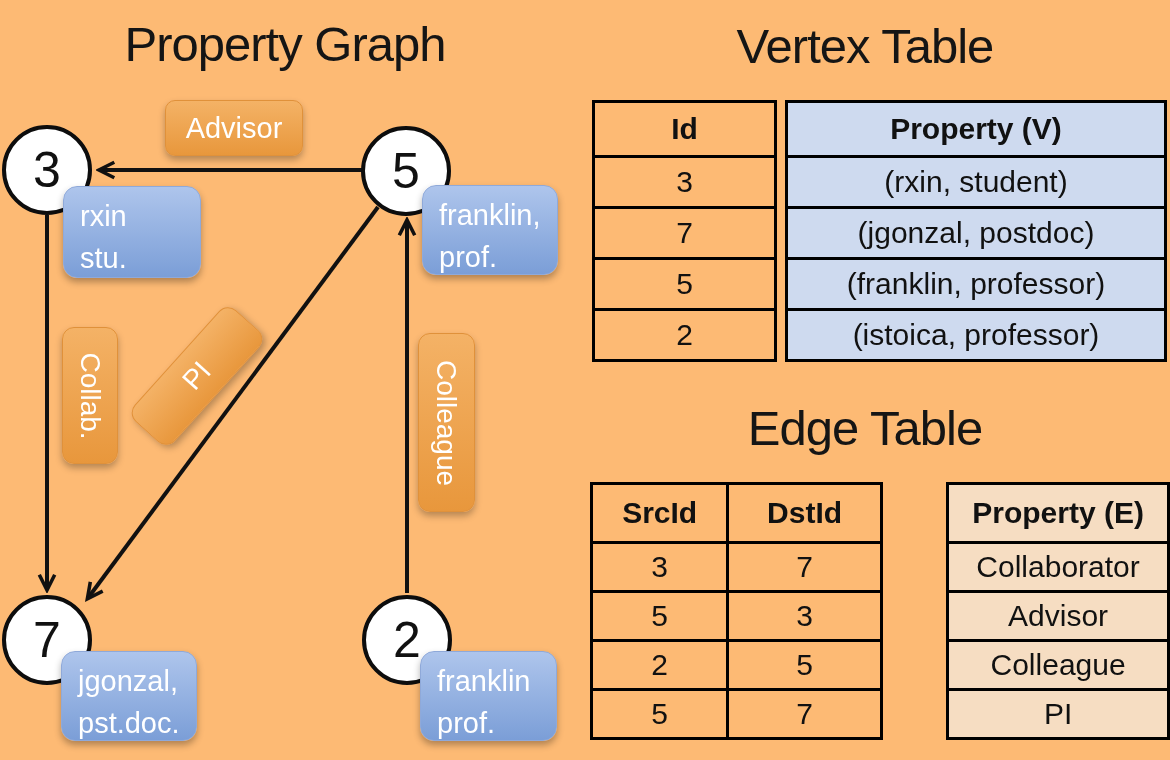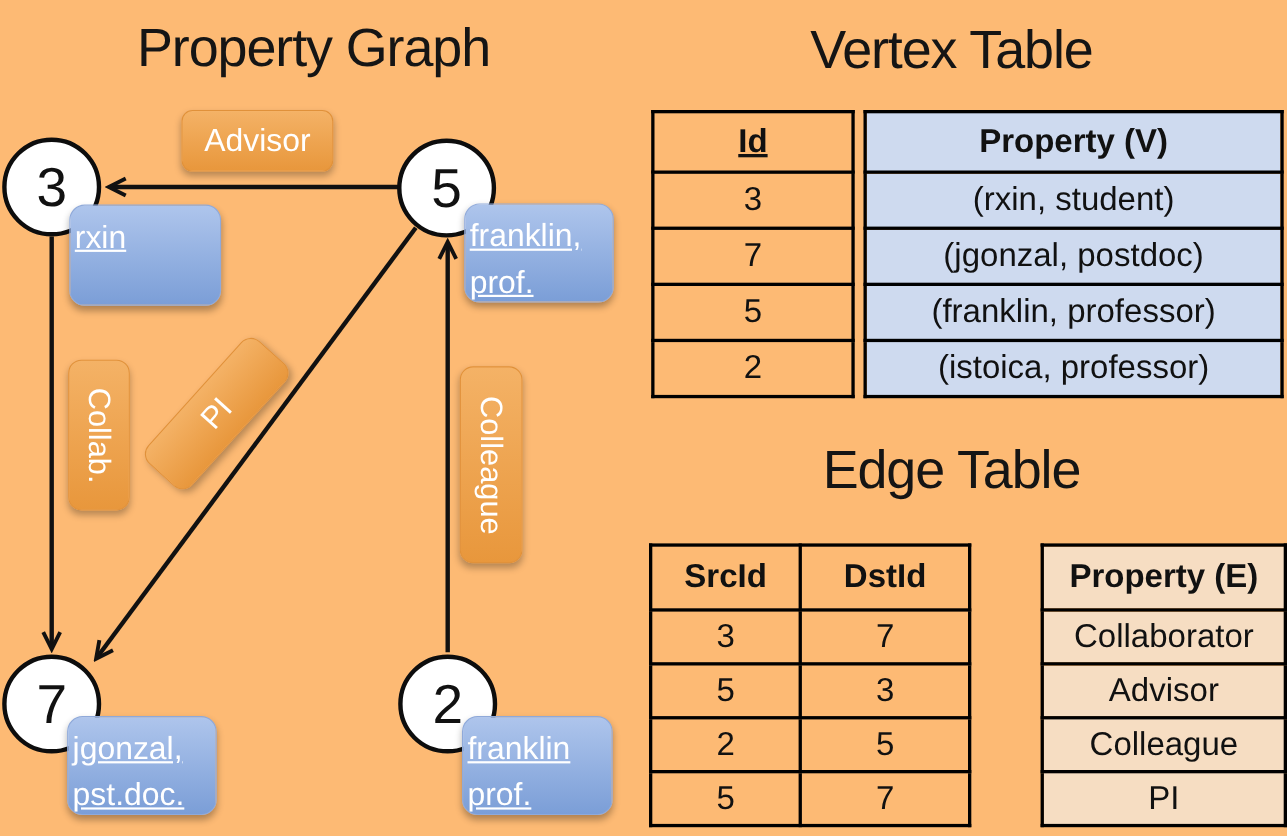--- a/index.html
+++ b/index.html
@@ -10,21 +10,21 @@
              color:#151515;text-align:center;white-space:nowrap;}
 
   
   .node{position:absolute;width:90px;height:90px;border:4.5px solid #0d0d0d;border-radius:50%;
         background:#fff;box-sizing:border-box;display:flex;align-items:center;justify-content:center;
         font-size:50px;font-weight:300;}
 
   
   .vbox{position:absolute;border-radius:14px;background:linear-gradient(180deg,#aec5ec 0%,#7b9ed7 100%);
         border:1.5px solid #8fa9d9;box-shadow:0 4px 7px rgba(0,0,0,.30);
-        color:#fff;font-size:29px;line-height:42px;padding:8px 10px 6px 4px;box-sizing:border-box;text-decoration:underline;}
+        color:#fff;font-size:29px;line-height:42px;padding:8px 10px 6px 16px;box-sizing:border-box;}
 
   
   .ebox{position:absolute;background:linear-gradient(180deg,#f4b266 0%,#e8973c 100%);
         border:1.5px solid #e0913a;box-shadow:0 4px 7px rgba(0,0,0,.28);
         color:#fff;display:flex;align-items:center;justify-content:center;box-sizing:border-box;}
   .ebox.h{border-radius:10px;font-size:29px;}
   .ebox.v{border-radius:12px;font-size:28px;}
   .ebox.v .vtxt{transform:rotate(90deg);white-space:nowrap;}
   .ebox.d{border-radius:12px;font-size:28px;transform:rotate(-48deg);}
 
@@ -69,20 +69,21 @@
   </div>
   <div class="node" style="left:2px;top:595px;">
     <span>7</span>
   </div>
   <div class="node" style="left:362px;top:595px;">
     <span>2</span>
   </div>
 
   <div class="vbox" style="left:63px;top:186px;width:138px;height:92px;">
     <div>rxin</div>
+    <div>stu.</div>
   </div>
   <div class="vbox" style="left:422px;top:185px;width:136px;height:90px;">
     <div>franklin,</div>
     <div>prof.</div>
   </div>
   <div class="vbox" style="left:61px;top:651px;width:136px;height:90px;">
     <div>jgonzal,</div>
     <div>pst.doc.</div>
   </div>
   <div class="vbox" style="left:420px;top:651px;width:137px;height:90px;">
@@ -100,21 +101,21 @@
     <span>PI</span>
   </div>
   <div class="ebox v" style="left:418px;top:333px;width:57px;height:179px;">
     <span class="vtxt">Colleague</span>
   </div>
 
   <div class="tblwrap" style="left:592px;top:100px;">
     <table class="t">
       <tbody>
           <tr>
-            <td class="hdr" style="width:179px;height:52px;text-decoration:underline;">Id</td>
+            <td class="hdr" style="width:179px;height:52px;">Id</td>
           </tr>
       <tr>
             <td style="height:48px;">3</td>
           </tr>
       <tr>
             <td style="height:48px;">7</td>
           </tr>
       <tr>
             <td style="height:48px;">5</td>
           </tr>
@@ -138,21 +139,21 @@
       <tr>
             <td class="bluecell" style="height:48px;margin-top:18px;">(franklin, professor)</td>
           </tr>
       <tr>
             <td class="bluecell" style="height:48px;">(istoica, professor)</td>
           </tr>
     </tbody>
       </table>
   </div>
 
-  <div class="tblwrap" style="left:590px;top:494px;gap:28px;">
+  <div class="tblwrap" style="left:590px;top:482px;gap:28px;">
     <table class="t">
       <tbody>
           <tr>
         <td class="hdr" style="width:146px;height:56px;">SrcId</td>
         <td class="hdr" style="width:167px;height:56px;">DstId</td>
       </tr>
       <tr>
         <td style="height:46px;">3</td>
         <td>7</td>
       </tr>

